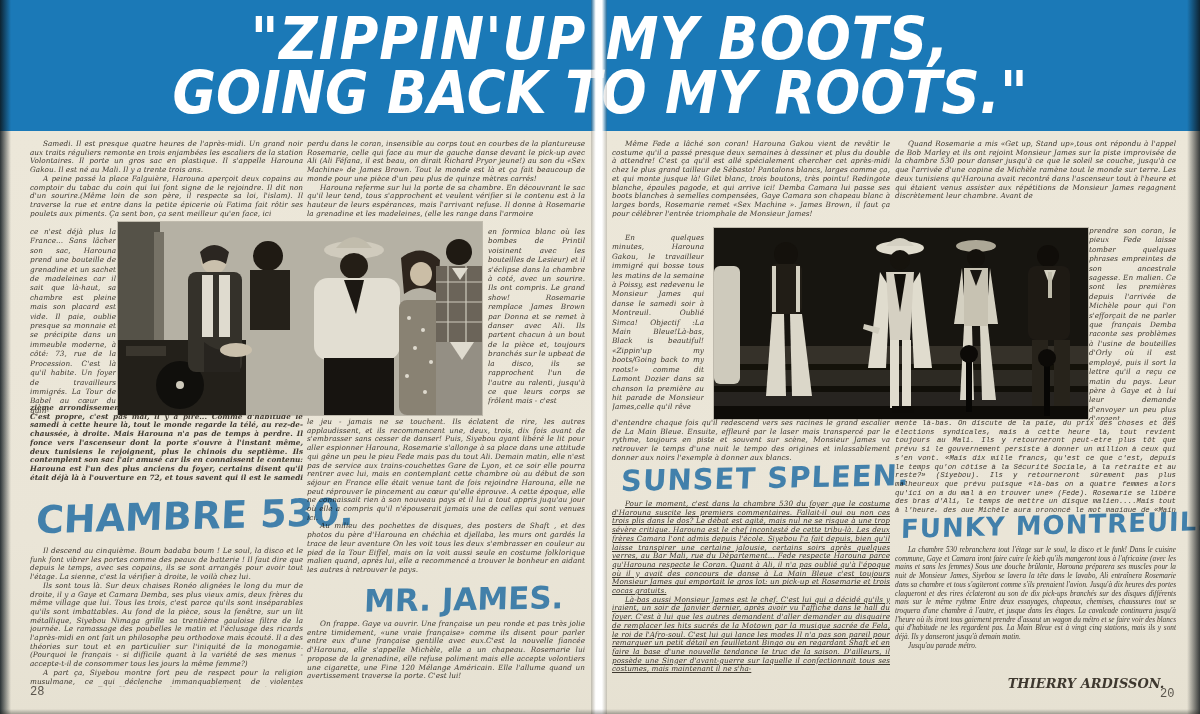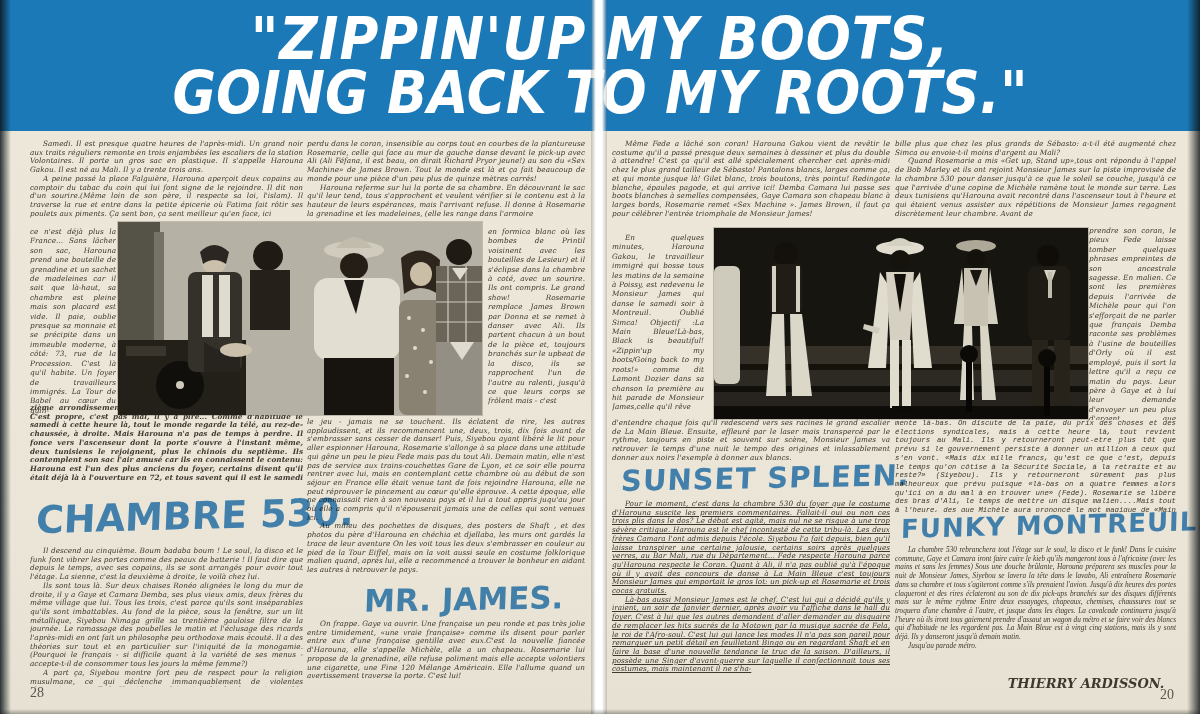--- a/index.html
+++ b/index.html
@@ -26,21 +26,21 @@
           background:linear-gradient(270deg,rgba(10,15,18,.8),rgba(10,15,18,0));}
   .edge-b{position:absolute;left:0;bottom:0;width:1200px;height:5px;
           background:linear-gradient(0deg,rgba(30,30,25,.35),rgba(30,30,25,0));}
 
   
   .tb{position:absolute;font-family:"DejaVu Serif",serif;font-style:italic;
       font-size:7.3px;line-height:8.7px;color:#3e382f;text-align:justify;overflow:hidden;}
   .tb.narrow{line-height:9.4px;}
   .tb p{margin:0;text-indent:13px;}
   .tb p.cont{text-indent:0;}
-  .pagenum{position:absolute;font-family:Liberation Serif, serif;font-size:14px;color:#5a554d;}
+  .pagenum{position:absolute;font-family:Liberation Mono, monospace;font-size:12px;color:#5a554d;}
   .byline{position:absolute;font-family:"DejaVu Serif",serif;font-style:italic;font-weight:bold;
           font-size:13px;color:#3e382f;text-align:center;width:180px;}
 
   
   .marker{position:absolute;font-family:"DejaVu Sans",sans-serif;font-weight:bold;
           color:#2e80c4;mix-blend-mode:multiply;opacity:.88;white-space:nowrap;}
   #mk-chambre{left:36px;top:494px;font-size:38px;transform:rotate(-1.5deg) skewX(-4deg);}
   #mk-james{left:364px;top:581px;font-size:31px;transform:rotate(-1deg) skewX(-3deg);}
   #mk-sunset{left:621px;top:461px;font-size:29px;letter-spacing:1px;transform:rotate(-1.2deg) skewX(-4deg);}
   #mk-funky{left:901px;top:510px;font-size:26px;letter-spacing:1px;transform:rotate(-1.5deg) skewX(-3deg);}
@@ -64,21 +64,21 @@
     <p>Samedi. Il est presque quatre heures de l'après-midi. Un grand noir aux traits réguliers remonte en trois enjambées les escaliers de la station Volontaires. Il porte un gros sac en plastique. Il s'appelle Harouna Gakou. Il est né au Mali. Il y a trente trois ans.</p>
     <p>A peine passé la place Falguière, Harouna aperçoit deux copains au comptoir du tabac du coin qui lui font signe de le rejoindre. Il dit non d'un sourire.(Même loin de son père, il respecte sa loi, l'islam). Il traverse la rue et entre dans la petite épicerie où Fatima fait rôtir ses poulets aux piments. Ça sent bon, ça sent meilleur qu'en face, ici</p>
   </div>
   <div class="tb narrow" style="left:30px;top:227px;width:86px;height:190px;">
     <p class="cont">ce n'est déjà plus la France... Sans lâcher son sac, Harouna prend une bouteille de grenadine et un sachet de madeleines car il sait que là-haut, sa chambre est pleine mais son placard est vide. Il paie, oublie presque sa monnaie et se précipite dans un immeuble moderne, à côté: 73, rue de la Procession. C'est là qu'il habite. Un foyer de travailleurs immigrés. La Tour de Babel au cœur du quin-</p>
   </div>
   <div class="tb" style="left:30px;top:404px;width:273px;height:78px;font-weight:bold;">
     <p class="cont">zième arrondissement. Trois cent et quelques francs par mois. C'est propre, c'est pas mal, il y a pire... Comme d'habitude le samedi à cette heure là, tout le monde regarde la télé, au rez-de-chaussée, à droite. Mais Harouna n'a pas de temps à perdre. Il fonce vers l'ascenseur dont la porte s'ouvre à l'instant même, deux tunisiens le rejoignent, plus le chinois du septième. Ils contemplent son sac l'air amusé car ils en connaissent le contenu: Harouna est l'un des plus anciens du foyer, certains disent qu'il était déjà là à l'ouverture en 72, et tous savent qui il est le samedi soir!</p>
   </div>
   <div class="tb" style="left:30px;top:547px;width:273px;height:140px;">
-    <p>Il descend au cinquième. Boum badaba boum ! Le soul, la disco et le funk font vibrer les portes comme des peaux de batterie ! Il faut dire que depuis le temps, avec ses copains, ils se sont arrangés pour avoir tout l'étage. La sienne, c'est la deuxième à droite, le voilà chez lui.</p>
+    <p>Il descend au cinquième. Boum badaba boum ! Le soul, la disco et le funk font vibrer les portes comme des peaux de batterie ! Il faut dire que depuis le temps, avec ses copains, ils se sont arrangés pour avoir tout l'étage. La sienne, c'est la vérifier à droite, le voilà chez lui.</p>
     <p>Ils sont tous là. Sur deux chaises Ronéo alignées le long du mur de droite, il y a Gaye et Camara Demba, ses plus vieux amis, deux frères du même village que lui. Tous les trois, c'est parce qu'ils sont inséparables qu'ils sont imbattables. Au fond de la pièce, sous la fenêtre, sur un lit métallique, Siyebou Nimaga grille sa trentième gauloise filtre de la journée. Le ramassage des poubelles le matin et l'éclusage des ricards l'après-midi en ont fait un philosophe peu orthodoxe mais écouté. Il a des théories sur tout et en particulier sur l'iniquité de la monogamie. (Pourquoi le français - si difficile quant à la variété de ses menus - accepte-t-il de consommer tous les jours la même femme?)</p>
     <p>A part ça, Siyebou montre fort peu de respect pour la religion musulmane, ce qui déclenche immanquablement de violentes altercations avec Fede Hamidou : celui qui se fait le plus petit possible au pied du lit,</p>
   </div>
 
   <div class="tb" style="left:307px;top:140px;width:278px;height:87px;">
     <p class="cont">perdu dans le coran, insensible au corps tout en courbes de la plantureuse Rosemarie, celle qui face au mur de gauche danse devant le pick-up avec Ali (Ali Féfana, il est beau, on dirait Richard Pryor jeune!) au son du «Sex Machine» de James Brown. Tout le monde est là et ça fait beaucoup de monde pour une pièce d'un peu plus de quinze mètres carrés!</p>
     <p>Harouna referme sur lui la porte de sa chambre. En découvrant le sac qu'il leur tend, tous s'approchent et veulent vérifier si le contenu est à la hauteur de leurs espérances, mais l'arrivant refuse. Il donne à Rosemarie la grenadine et les madeleines, (elle les range dans l'armoire</p>
   </div>
   <div class="tb narrow" style="left:488px;top:227px;width:97px;height:190px;">
     <p class="cont">en formica blanc où les bombes de Printil voisinent avec les bouteilles de Lesieur) et il s'éclipse dans la chambre à coté, avec un sourire. Ils ont compris. Le grand show! Rosemarie remplace James Brown par Donna et se remet à danser avec Ali. Ils partent chacun à un bout de la pièce et, toujours branchés sur le upbeat de la disco, ils se rapprochent l'un de l'autre au ralenti, jusqu'à ce que leurs corps se frôlent mais - c'est</p>
@@ -155,21 +155,20 @@
   </div>
   <div class="tb narrow" style="left:612px;top:233px;width:92px;height:186px;">
     <p>En quelques minutes, Harouna Gakou, le travailleur immigré qui bosse tous les matins de la semaine à Poissy, est redevenu le Monsieur James qui danse le samedi soir à Montreuil. Oublié Simca! Objectif :La Main Bleue!Là-bas, Black is beautiful! «Zippin'up my boots/Going back to my roots!» comme dit Lamont Dozier dans sa chanson la première au hit parade de Monsieur James,celle qu'il rêve</p>
   </div>
   <div class="tb" style="left:612px;top:500px;width:278px;height:185px;text-decoration:underline;">
     <p>Pour le moment, c'est dans la chambre 530 du foyer que le costume d'Harouna suscite les premiers commentaires. Fallait-il oui ou non ces trois plis dans le dos? Le débat est agité, mais nul ne se risque à une trop sévère critique. Harouna est le chef incontesté de cette tribu-là. Les deux frères Camara l'ont admis depuis l'école. Siyebou l'a fait depuis, bien qu'il laisse transpirer une certaine jalousie, certains soirs après quelques verres, au Bar Mali, rue du Département... Fede respecte Harouna parce qu'Harouna respecte le Coran. Quant à Ali, il n'a pas oublié qu'à l'époque où il y avait des concours de danse à La Main Bleue c'est toujours Monsieur James qui emportait le gros lot: un pick-up et Rosemarie et trois cocas gratuits.</p>
     <p>Là-bas aussi Monsieur James est le chef. C'est lui qui a décidé qu'ils y iraient, un soir de Janvier dernier, après avoir vu l'affiche dans le hall du foyer. C'est à lui que les autres demandent d'aller demander au disquaire de remplacer les hits sucrés de la Motown par la musique sacrée de Fela, le roi de l'Afro-soul. C'est lui qui lance les modes Il n'a pas son pareil pour remarquer un petit détail en feuilletant Bingo ou en regardant Shaft et en faire la base d'une nouvelle tendance le truc de la saison. D'ailleurs, il possède une Singer d'avant-guerre sur laquelle il confectionnait tous ses costumes, mais maintenant il ne s'ha-</p>
   </div>
 
   <div class="tb" style="left:895px;top:140px;width:281px;height:88px;">
-    <p class="cont">bille plus que chez les plus grands de Sébasto: a-t-il été augmenté chez Simca ou envoie-t-il moins d'argent au Mali?</p>
     <p>Quand Rosemarie a mis «Get up, Stand up»,tous ont répondu à l'appel de Bob Marley et ils ont rejoint Monsieur James sur la piste improvisée de la chambre 530 pour danser jusqu'à ce que le soleil se couche, jusqu'à ce que l'arrivée d'une copine de Michèle ramène tout le monde sur terre. Les deux tunisiens qu'Harouna avait recontré dans l'ascenseur tout à l'heure et qui étaient venus assister aux répétitions de Monsieur James regagnent discrètement leur chambre. Avant de</p>
   </div>
   <div class="tb narrow" style="left:1089px;top:226px;width:87px;height:194px;">
     <p class="cont">prendre son coran, le pieux Fede laisse tomber quelques phrases empreintes de son ancestrale sagesse. En malien. Ce sont les premières depuis l'arrivée de Michèle pour qui l'on s'efforçait de ne parler que français Demba raconte ses problèmes à l'usine de bouteilles d'Orly où il est employé, puis il sort la lettre qu'il a reçu ce matin du pays. Leur père à Gaye et à lui leur demande d'envoyer un peu plus d'argent que d'habitude. Tout aug-</p>
   </div>
   <div class="tb" style="left:895px;top:419px;width:281px;height:93px;font-family:Liberation Mono, monospace;">
     <p class="cont">mente là-bas. On discute de la paie, du prix des choses et des élections syndicales, mais à cette heure là, tout revient toujours au Mali. Ils y retourneront peut-etre plus tôt que prévu si le gouvernement persiste à donner un million à ceux qui s'en vont. «Mais dix mille francs, qu'est ce que c'est, depuis le temps qu'on côtise à la Sécurité Sociale, à la retraite et au reste?» (Siyebou). Ils y retourneront sûrement pas plus malheureux que prévu puisque «là-bas on a quatre femmes alors qu'ici on a du mal à en trouver une» (Fede). Rosemarie se libère des bras d'Ali, le temps de mettre un disque malien....Mais tout à l'heure, des que Michèle aura prononcé le mot magique de «Main Bleue», en un éclair tout repartira.</p>
   </div>
   <div class="tb" style="left:895px;top:546px;width:281px;height:140px;font-family:Liberation Serif, serif;">
     <p>La chambre 530 rebranchera tout l'étage sur le soul, la disco et le funk! Dans le cuisine commune, Gaye et Camara iront faire cuire le kieb qu'ils mangeront tous à l'africaine (avec les mains et sans les femmes) Sous une douche brûlante, Harouna préparera ses muscles pour la nuit de Monsieur James, Siyebou se lavera la tête dans le lavabo, Ali entraînera Rosemarie dans sa chambre et tous s'agiteront comme s'ils prenaient l'avion. Jusqu'à dix heures des portes claqueront et des rires éclateront au son de dix pick-ups branchés sur des disques différents mais sur le même rythme Entre deux essayages, chapeaux, chemises, chaussures tout se troquera d'une chambre à l'autre, et jusque dans les étages. La cavalcade continuera jusqu'à l'heure où ils iront tous gaiement prendre d'assaut un wagon du métro et se faire voir des blancs qui d'habitude ne les regardent pas. La Main Bleue est à vingt cinq stations, mais ils y sont déjà. Ils y danseront jusqu'à demain matin.</p>

